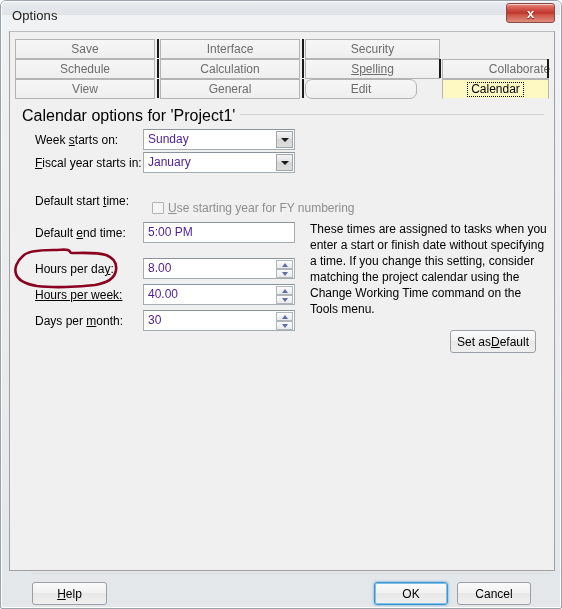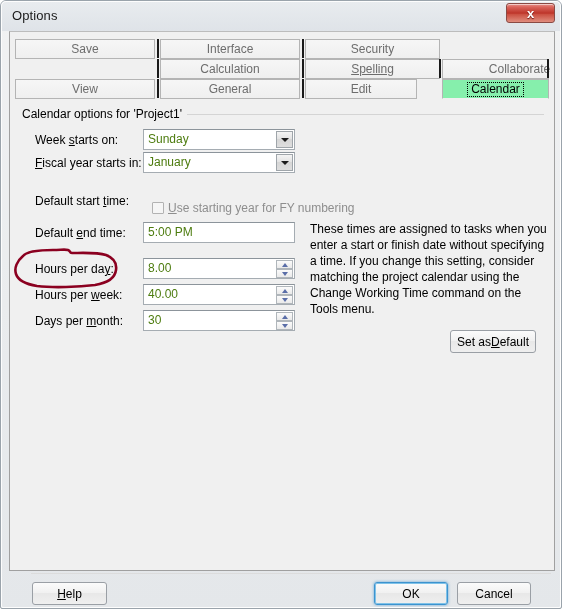--- a/index.html
+++ b/index.html
@@ -30,21 +30,21 @@
     left: 0; top: 0; right: 0; bottom: 0;
     border: 1px solid #fdfdfd;
     border-radius: 5px 5px 2px 2px;
     pointer-events: none;
   }
 
   
   #titlebar {
     position: absolute;
     left: 0; top: 0;
-    width: 562px; height: 30px;
+    width: 562px; height: 14px;
     background: linear-gradient(180deg, #e9ecef 0%, #e3e7eb 55%, #dfe3e8 100%);
   }
   #title-text {
     position: absolute;
     left: 11px; top: 7px;
     font-size: 13px;
     color: #1a1a1a;
     letter-spacing: 0.1px;
   }
   #close-button {
@@ -90,21 +90,21 @@
     border: 1px solid #b4b4b4;
     background: linear-gradient(180deg, #f6f6f6 0%, #efefef 100%);
     color: #6d6d6d;
     font-size: 12px;
     display: flex;
     align-items: center;
     justify-content: center;
     height: 20px;
   }
   .tab.selected {
-    background: #86efac;
+    background: #fef9c3;
     color: #000;
     border-bottom-color: #f0f0f0;
   }
   .tab .focusbox {
     border: 1px dotted #000;
     padding: 0 3px;
     line-height: 13px;
   }
   .tabsep {
     position: absolute;
@@ -114,21 +114,21 @@
 
   
   #groupbox {
     position: absolute;
     left: 12px; top: 75px;
     width: 522px; height: 452px;
   }
   #group-legend {
     position: absolute;
     left: 0; top: 0;
-    font-size: 12px;
+    font-size: 16px;
     color: #000;
     background: #f0f0f0;
     padding-right: 5px;
     white-space: nowrap;
     z-index: 2;
   }
   #group-line {
     position: absolute;
     left: 0; top: 7px;
     width: 522px;
@@ -146,21 +146,21 @@
   .flabel u { text-decoration: underline; }
 
   .finput {
     position: absolute;
     box-sizing: border-box;
     background: #ffffff;
     border: 1px solid #a5acb2;
     border-top-color: #8c949b;
     height: 21px;
     font-size: 12px;
-    color: #4d7c0f;
+    color: #4c1d95;
     line-height: 19px;
     padding-left: 4px;
     overflow: hidden;
     white-space: nowrap;
   }
 
   
   .combo-btn {
     position: absolute;
     right: 1px; top: 1px;
@@ -291,37 +291,40 @@
       <div class="tab" style="left:0px;  top:0px;  width:140px;">
           <span>Save</span>
         </div>
       <div class="tab" style="left:145px;top:0px;  width:140px;">
           <span>Interface</span>
         </div>
       <div class="tab" style="left:290px;top:0px;  width:135px;">
           <span>Security</span>
         </div>
 
+      <div class="tab" style="left:0px;  top:20px; width:140px;">
+          <span>Schedule</span>
+        </div>
       <div class="tab" style="left:145px;top:20px; width:140px;">
           <span>Calculation</span>
         </div>
       <div class="tab" style="left:290px;top:20px; width:135px;text-decoration:underline;">
           <span>Spelling</span>
         </div>
       <div class="tab" style="left:427px;top:20px; width:107px;padding-left:48px;">
           <span>Collaborate</span>
         </div>
 
       <div class="tab" style="left:0px;  top:40px; width:140px;">
           <span>View</span>
         </div>
       <div class="tab" style="left:145px;top:40px; width:140px;">
           <span>General</span>
         </div>
-      <div class="tab" style="left:290px;top:40px; width:112px;">
+      <div class="tab" style="left:290px;top:40px; width:112px;border-radius:7px;">
           <span>Edit</span>
         </div>
       <div class="tab selected" style="left:427px;top:40px; width:107px;">
           <span class="focusbox">Calendar</span>
         </div>
 
       <div class="tabsep" style="left:142px;top:0px;  height:19px;"></div>
       <div class="tabsep" style="left:287px;top:0px;  height:19px;"></div>
       <div class="tabsep" style="left:142px;top:20px; height:19px;"></div>
       <div class="tabsep" style="left:287px;top:20px; height:19px;"></div>
@@ -382,21 +385,21 @@
       <div class="spin">
         <div class="spin-half spin-up">
             <div class="spin-tri tri-up"></div>
           </div>
         <div class="spin-half spin-dn">
             <div class="spin-tri tri-dn"></div>
           </div>
       </div>
     </div>
 
-    <div class="flabel" style="left:25px; top:256px;">
+    <div class="flabel" style="left:25px; top:256px;text-decoration:underline;">
       <span>Hours per </span><u>w</u><span>eek:</span>
     </div>
     <div class="finput" style="left:133px; top:252px; width:152px;">
       <span>40.00</span>
       <div class="spin">
         <div class="spin-half spin-up">
             <div class="spin-tri tri-up"></div>
           </div>
         <div class="spin-half spin-dn">
             <div class="spin-tri tri-dn"></div>

